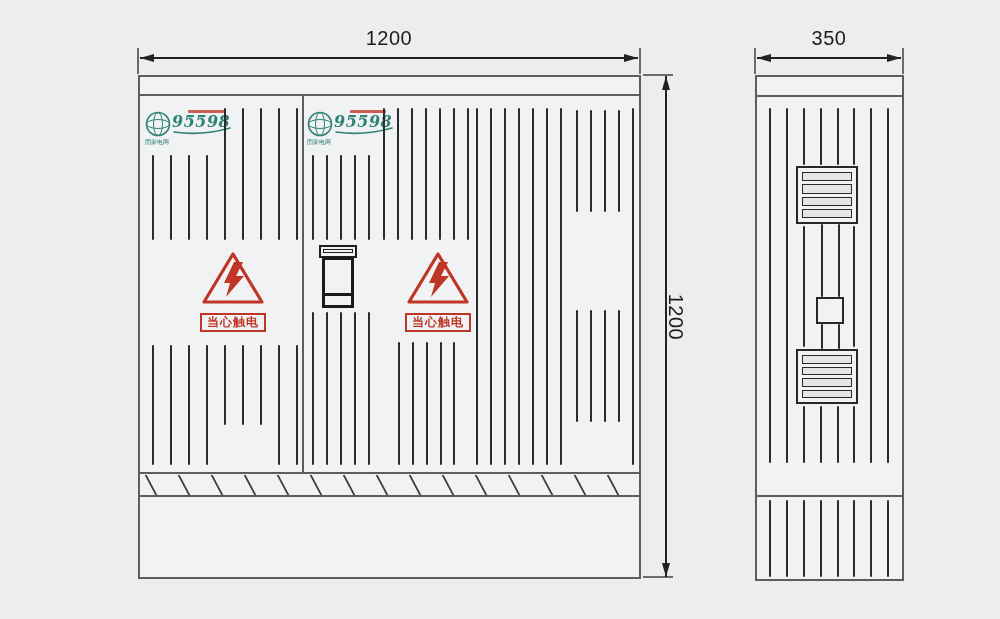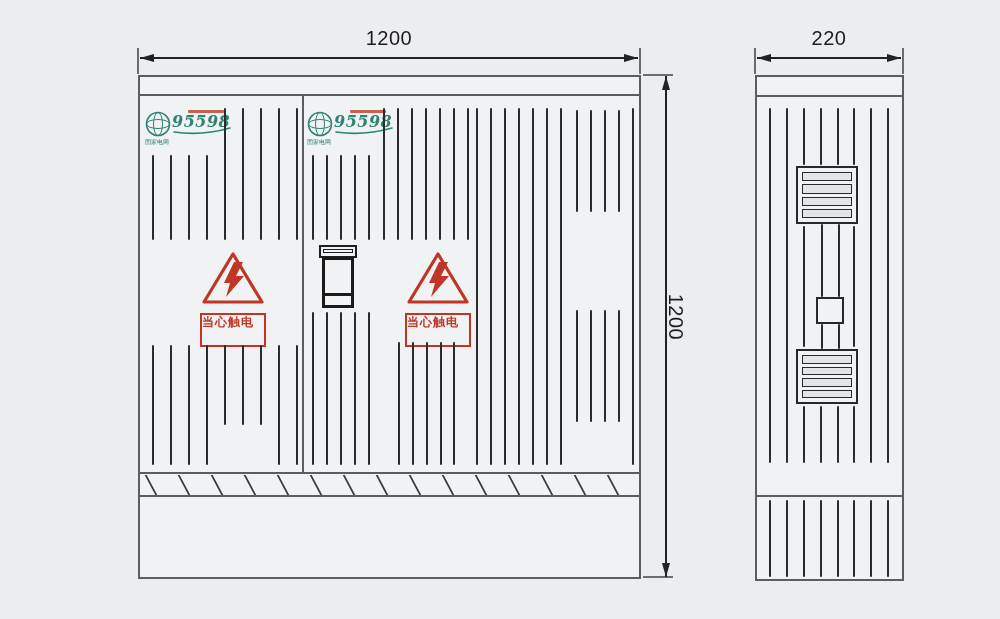--- a/index.html
+++ b/index.html
@@ -33,22 +33,22 @@
   .globe{position:absolute;left:0;top:5px;}
   .logo-main{position:absolute;left:27px;top:4px;}
   .logo-tag{width:36px;height:3px;background:#c34536;opacity:.85;margin:0 0 1px 16px;border-radius:1px;}
   .logo-number{font-family:"DejaVu Serif",serif;font-style:italic;font-weight:bold;font-size:16px;
                color:var(--logo_teal);letter-spacing:0.5px;line-height:16px;display:block;}
   .swoosh{display:block;margin-top:-3px;}
   .logo-brand{position:absolute;left:0;top:33px;font-size:6px;line-height:6px;color:var(--logo_teal);
               width:30px;overflow:hidden;white-space:nowrap;}
   
   .warning{position:absolute;width:66px;}
-  .warning-label{box-sizing:border-box;margin-top:4px;width:66px;height:34px;border:2px solid var(--warning_red);
-                 color:var(--warning_red);font-size:12px;line-height:15px;font-weight:bold;
+  .warning-label{box-sizing:border-box;margin-top:4px;width:66px;height:19px;border:2px solid var(--warning_red);
+                 color:var(--warning_red);font-size:12px;line-height:15px;font-weight:bold;text-align:center;
                  letter-spacing:1px;overflow:hidden;background:var(--panel_fill);}
   
   .handle{position:absolute;left:319px;top:244px;width:40px;height:66px;}
   .handle-cap{position:absolute;left:0;top:1px;width:38px;height:13px;box-sizing:border-box;
               border:2px solid #1f1f1f;background:var(--panel_fill);}
   .handle-cap-inner{position:absolute;left:2px;top:2px;right:2px;height:4px;box-sizing:border-box;
               border:1.5px solid #1f1f1f;}
   .handle-body{position:absolute;left:3px;top:13px;width:32px;height:51px;box-sizing:border-box;
               border:3px solid #1a1a1a;background:var(--panel_fill);}
   .handle-body-line{position:absolute;left:0;right:0;top:33px;height:2.5px;background:#1a1a1a;}
@@ -146,21 +146,21 @@
     <div class="rect" style="left:755px;top:75px;width:149px;height:506px;"></div>
     <div class="hline" style="left:755px;top:95px;width:149px;"></div>
     <div class="hline" style="left:755px;top:495px;width:149px;"></div>
 
     <div>
       <div class="ext" style="left:754px;top:48px;height:26px;"></div>
       <div class="ext" style="left:902px;top:48px;height:26px;"></div>
       <div class="dline" style="left:757px;top:57px;width:144px;height:1.5px;"></div>
       <span class="arr arr-l" style="left:757px;top:54px;"></span>
       <span class="arr arr-r" style="left:887px;top:54px;"></span>
-      <div class="dim-label" style="left:779px;top:27px;width:100px;">220</div>
+      <div class="dim-label" style="left:779px;top:27px;width:100px;">350</div>
     </div>
   </div>
 
   <div id="gen">
       <div class="slot" style="left: 152px; top: 155px; height: 85px;"></div>
       <div class="slot" style="left: 170px; top: 155px; height: 85px;"></div>
       <div class="slot" style="left: 188px; top: 155px; height: 85px;"></div>
       <div class="slot" style="left: 206px; top: 155px; height: 85px;"></div>
       <div class="slot" style="left: 224px; top: 108px; height: 132px;"></div>
       <div class="slot" style="left: 242px; top: 108px; height: 132px;"></div>

